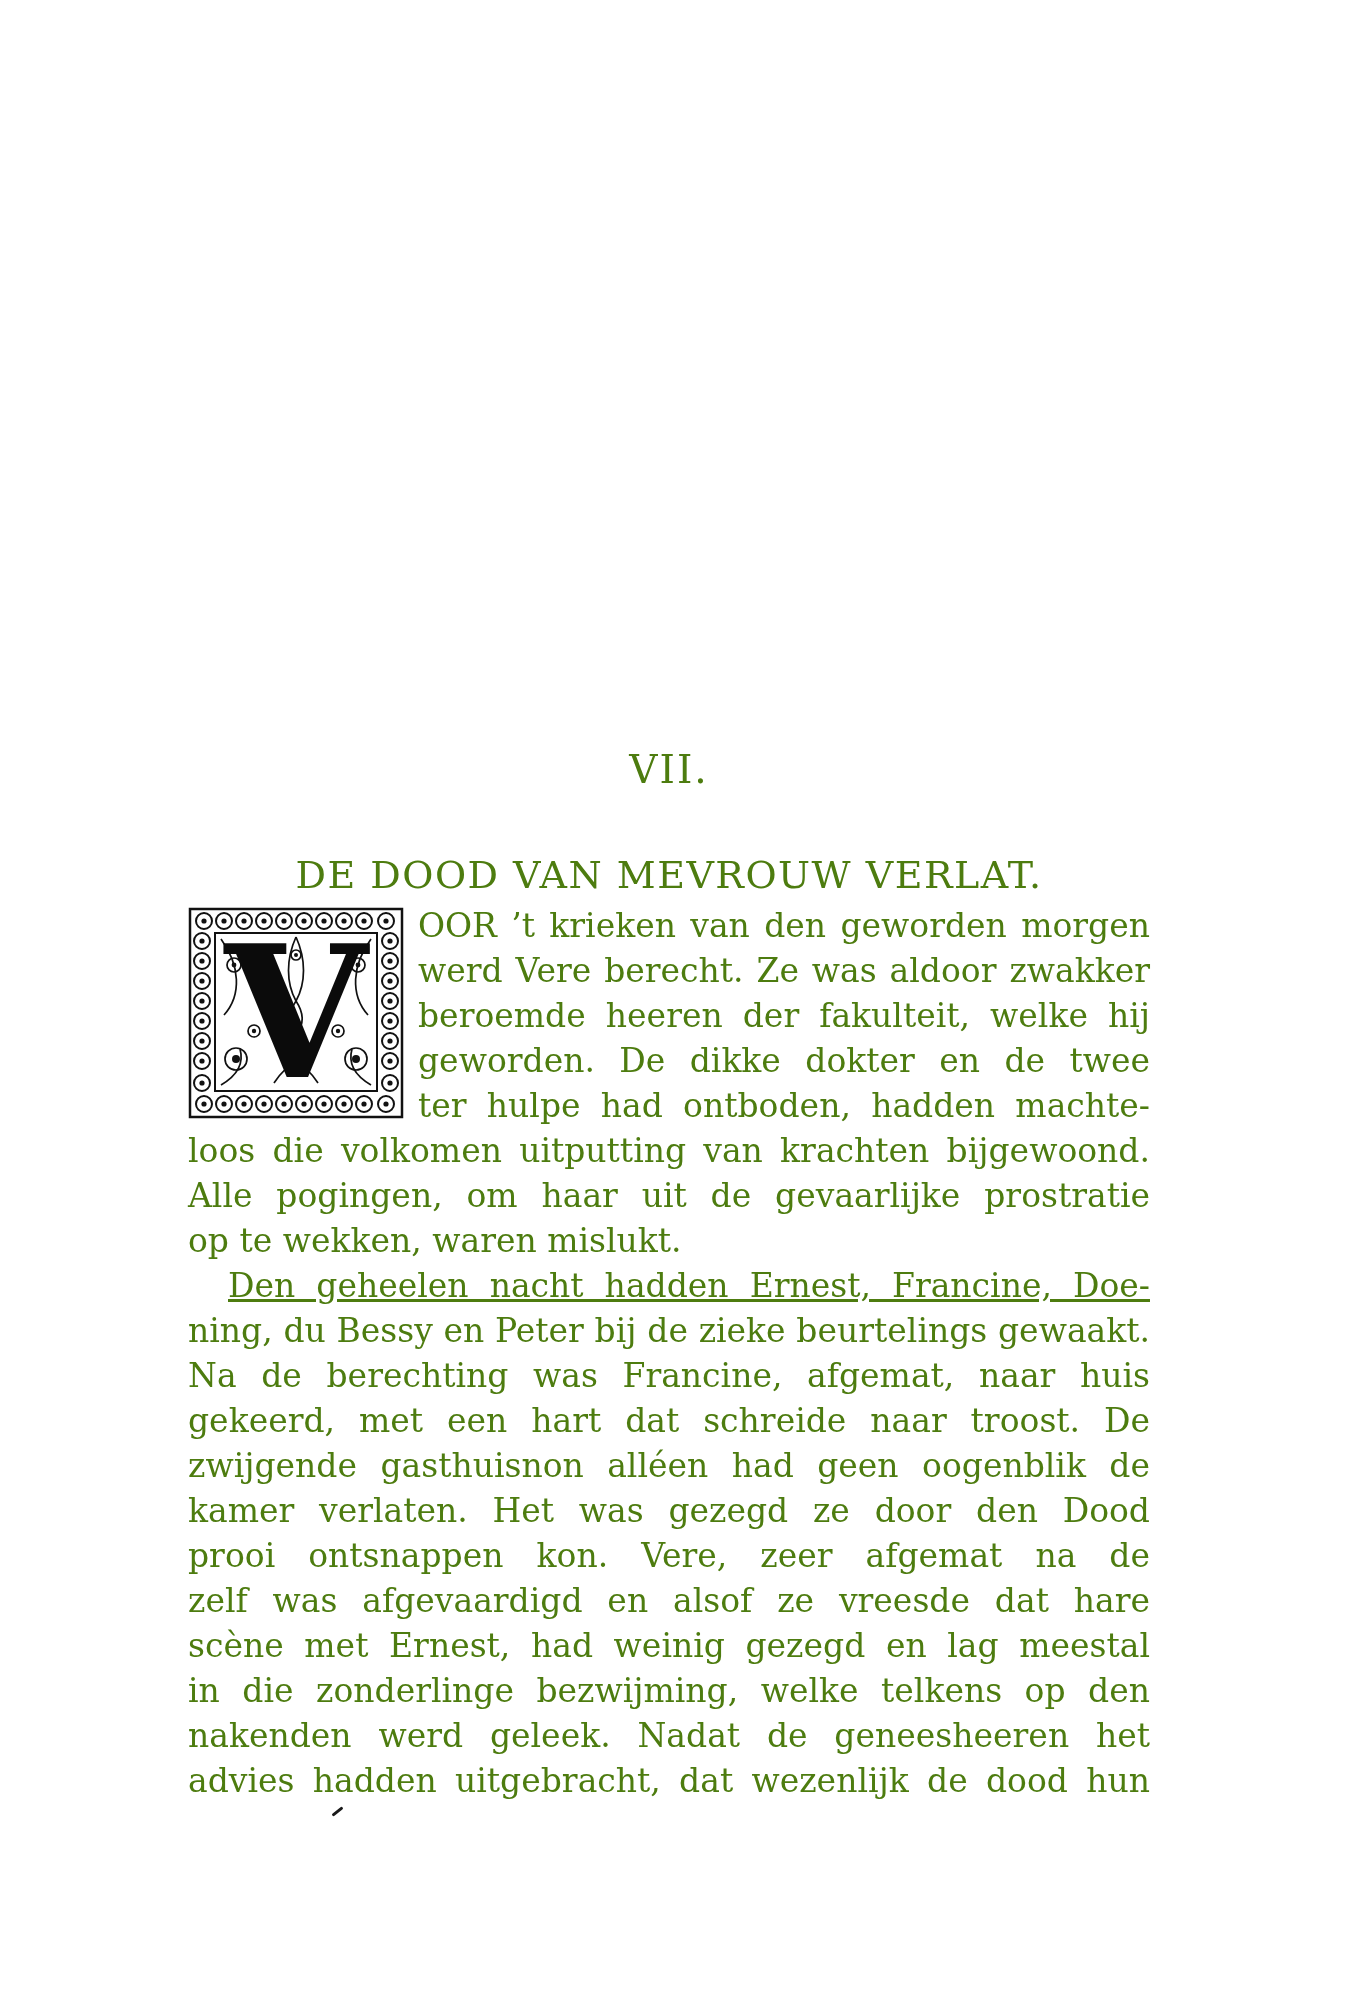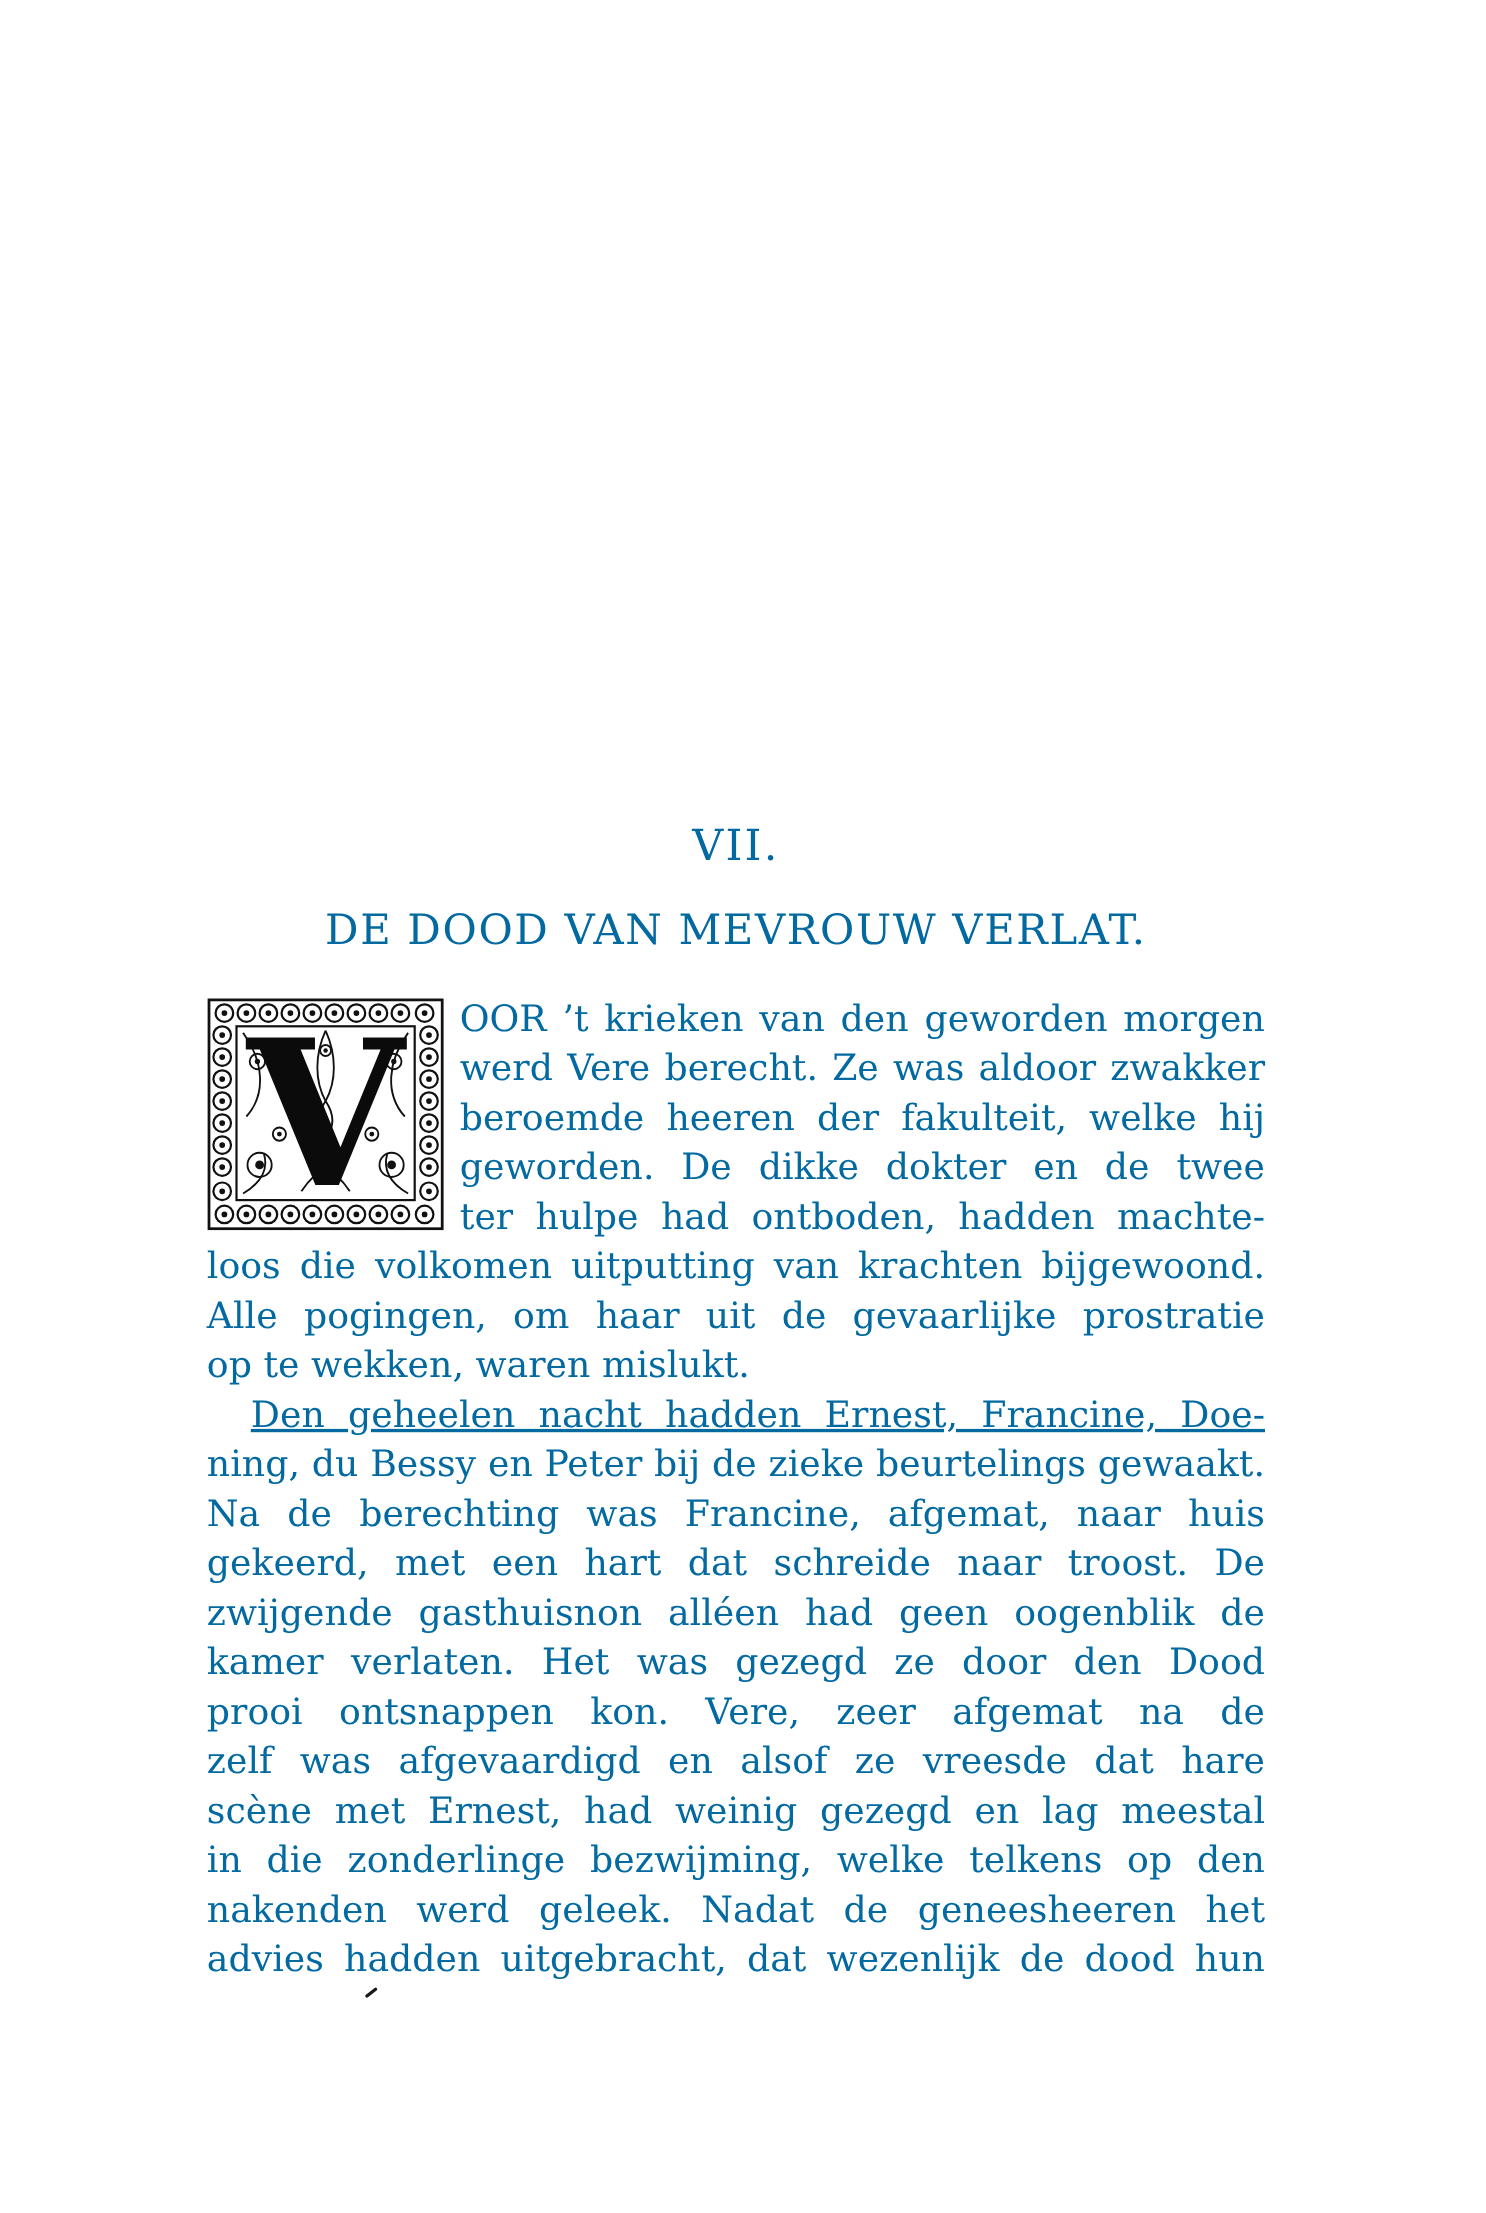--- a/index.html
+++ b/index.html
@@ -1,31 +1,31 @@
 <!DOCTYPE html>
 <html><head>
 <meta charset="utf-8">
 <style>
   html,body{margin:0;padding:0;background:#e8e8e8;}
   #page{
     position:relative;
     width:1351px;height:2012px;
     margin:0 auto;
     background:#ffffff;
-    color:#0369a1;
+    color:#4d7c0f;
     font-family:"DejaVu Serif","Liberation Serif",serif;
     overflow:hidden;
   }
   .heading-number{
     position:absolute;left:188px;top:748px;width:962px;
     text-align:center;font-size:39px;letter-spacing:2px;
     line-height:44px;
   }
   .heading-title{
-    position:absolute;left:188px;top:822px;width:962px;
+    position:absolute;left:188px;top:852px;width:962px;
     text-align:center;font-size:38px;letter-spacing:1.5px;
     line-height:46px;white-space:nowrap;
   }
   .body-block{
     position:absolute;left:188px;top:903px;width:962px;
     font-size:33px;
   }
   .drop-cap{
     float:left;
     width:216px;height:212px;

